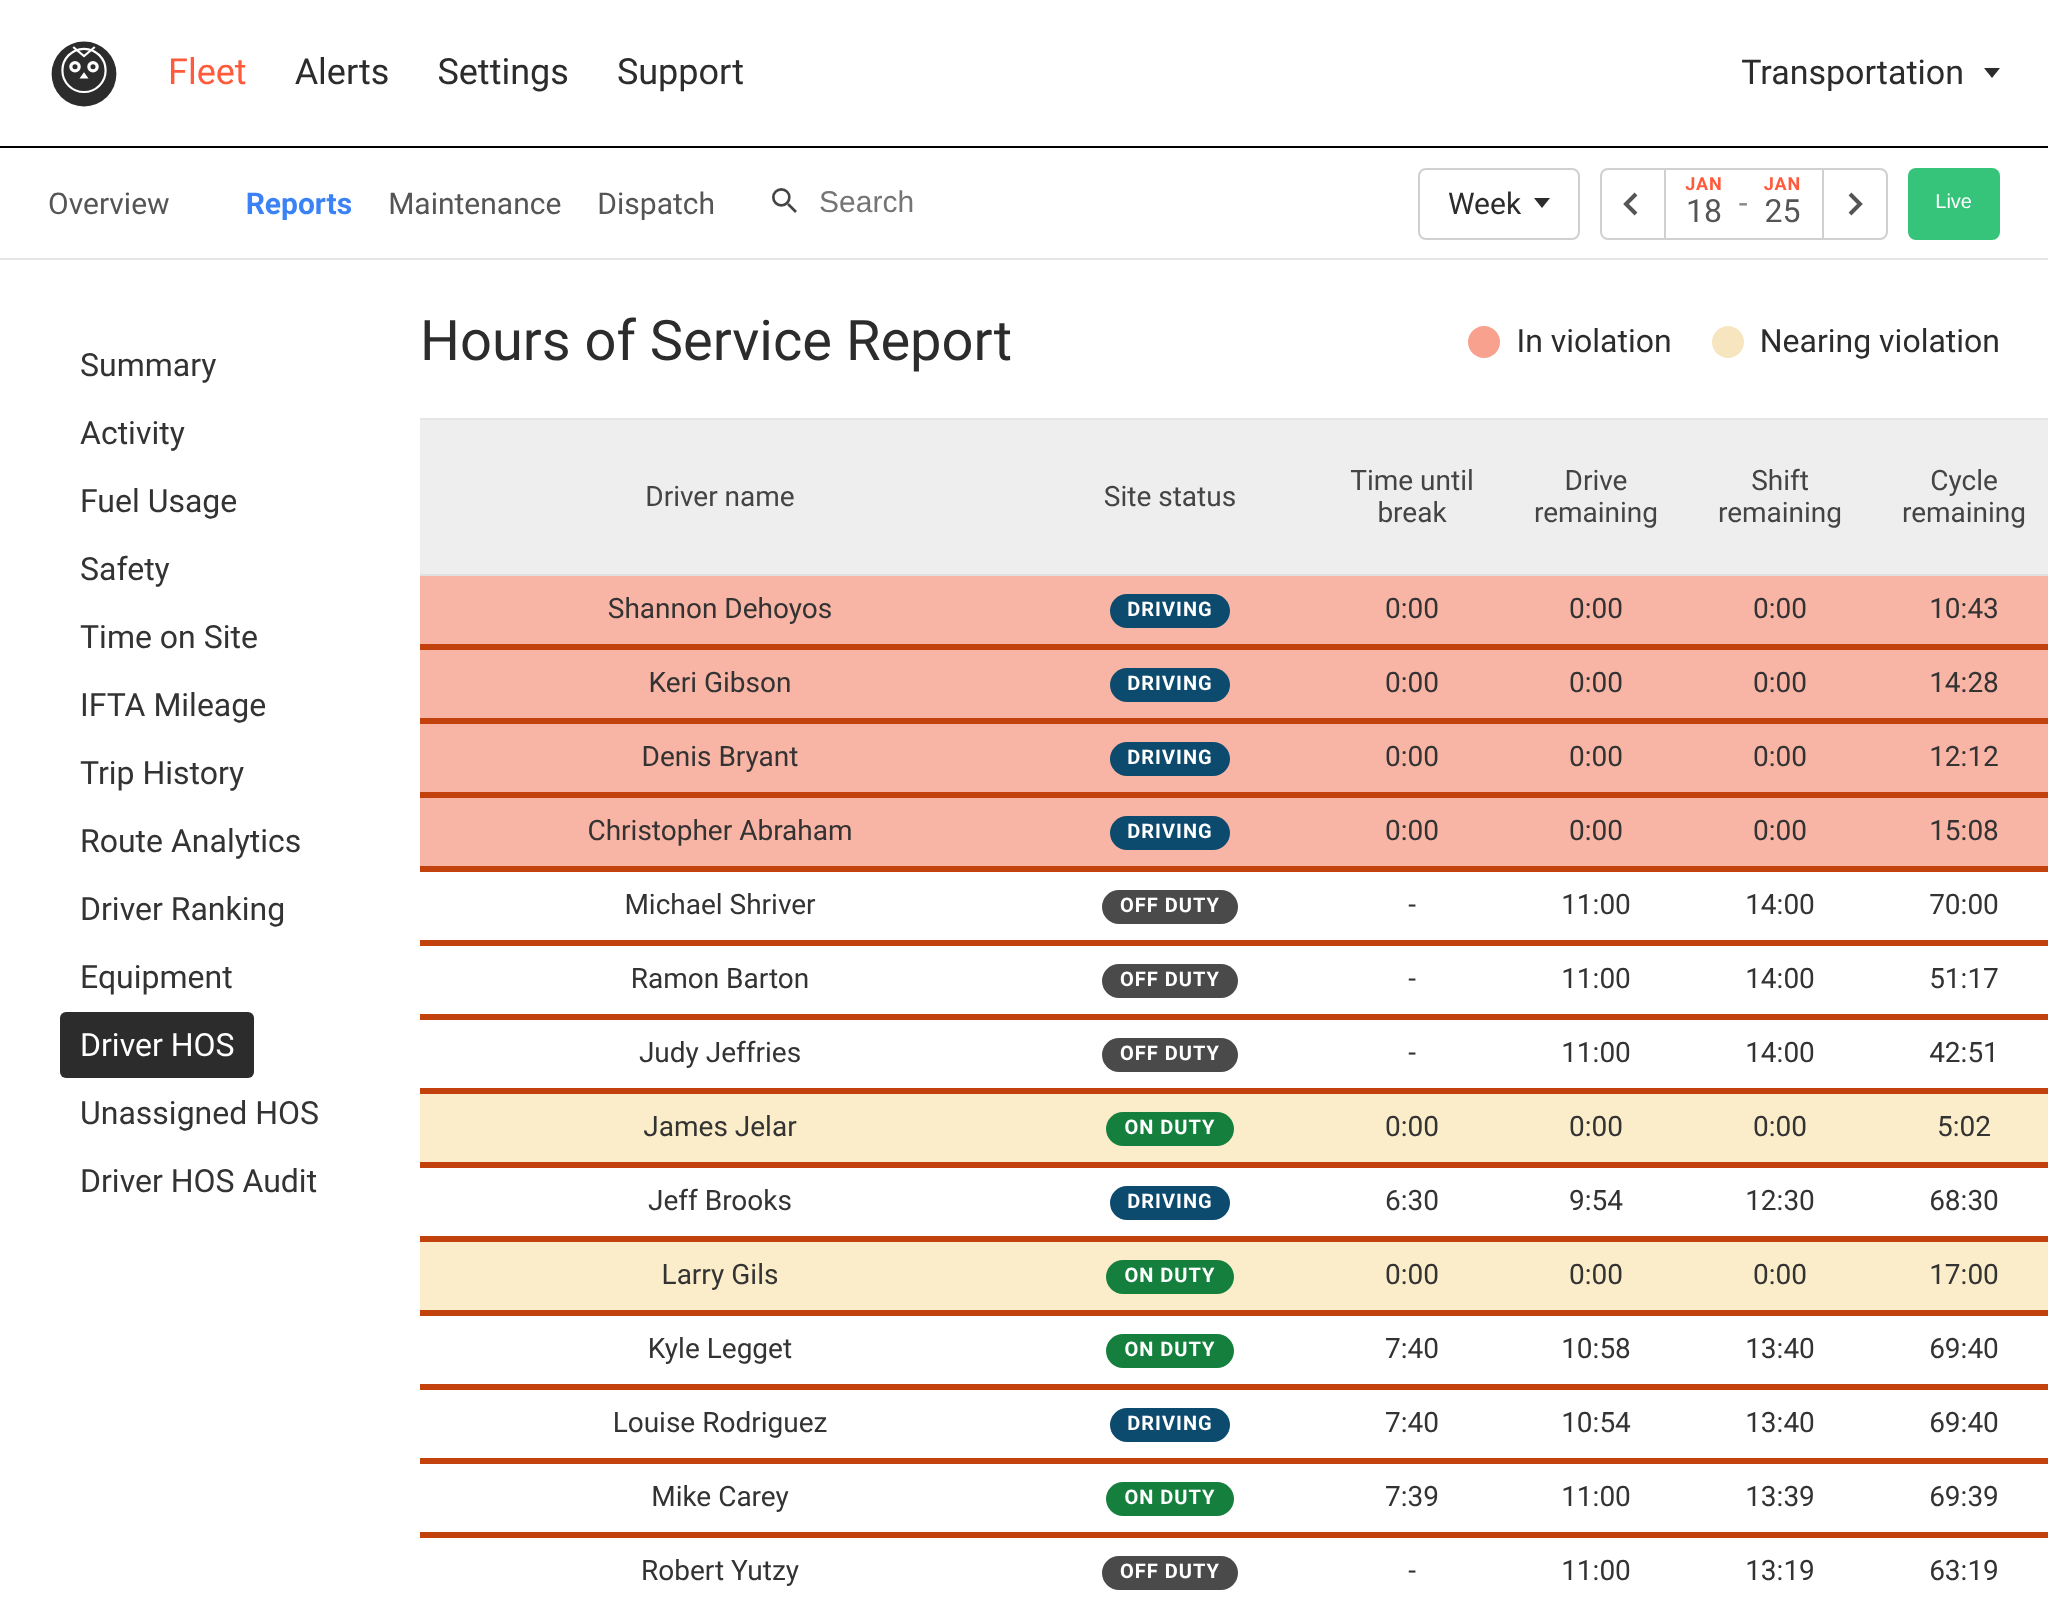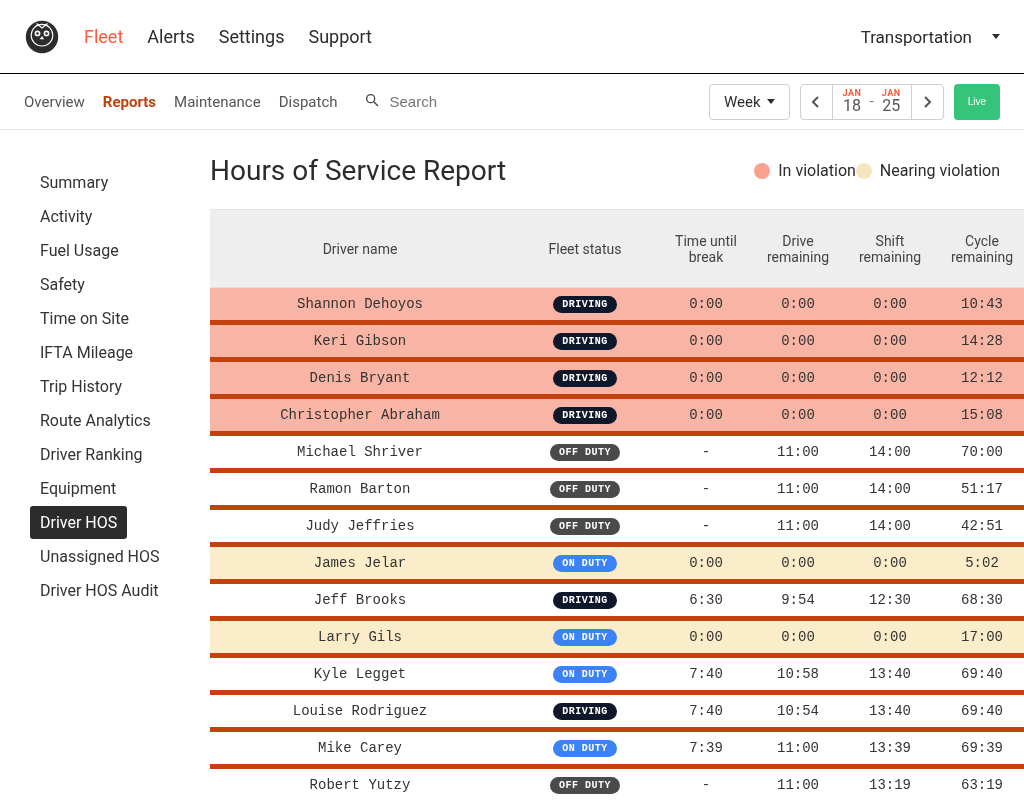--- a/index.html
+++ b/index.html
@@ -27,21 +27,21 @@
     width: 36px; height: 36px;
   }
   .mainnav { display: flex; gap: 24px; }
   .mainnav-item {
     font-size: 18px;
     color: #2c2c2c;
     cursor: pointer;
   }
   .mainnav-item.active { color: #ff5a3c; }
   .topbar-right {
-    display: flex; align-items: center; gap: 16px;
+    display: flex; align-items: center; gap: 6px;
     font-size: 17px;
     cursor: pointer;
   }
   .caret-down {
     display: inline-block;
     width: 0; height: 0;
     border-left: 4px solid transparent;
     border-right: 4px solid transparent;
     border-top: 5px solid #2c2c2c;
     margin-left: 4px;
@@ -51,21 +51,21 @@
   .subbar {
     display: flex;
     align-items: center;
     justify-content: space-between;
     padding: 0 24px;
     border-bottom: 1px solid #e5e5e5;
     height: 56px;
   }
   .subbar-left { display: flex; align-items: center; gap: 18px; }
   .subnav-item { font-size: 15px; color: #555; cursor: pointer; }
-  .subnav-item.active { color: #c2410c; font-weight: 700; }
+  .subnav-item.active { color: #3b82f6; font-weight: 700; margin-left: 20px; }
   .search-wrap { display: flex; align-items: center; gap: 8px; margin-left: 8px; }
   .search-input {
     border: none; outline: none;
     font-size: 15px; color: #888;
     width: 120px;
   }
 
   .subbar-right { display: flex; align-items: center; gap: 10px; }
   .ctrl-btn {
     border: 1px solid #d0d0d0;
@@ -142,21 +142,21 @@
     align-items: center;
     justify-content: space-between;
     padding-right: 24px;
     margin-bottom: 22px;
   }
   .page-title {
     font-size: 28px;
     font-weight: 400;
     color: #2c2c2c;
   }
-  .legend { display:flex; align-items:center; }
+  .legend { display:flex; align-items:center; gap: 20px; }
   .legend-item { display:flex; align-items:center; gap:8px; font-size:16px; color:#2c2c2c; }
   .legend-dot { width:16px; height:16px; border-radius:50%; }
   .dot-violation { background:#f8a18e; }
   .dot-near { background:#f7e5bf; }
 
   .table-wrap {
     border-top: 1px solid #e5e5e5;
   }
   .thead {
     display: grid;
@@ -172,38 +172,37 @@
   .thead > div { padding: 0 8px; }
   .th-left { text-align: center; }
   .trow {
     display: grid;
     grid-template-columns: 300px 150px 92px 92px 92px 92px;
     height: 37px;
     align-items: center;
     text-align: center;
     font-size: 14px;
     color: #333;
-    border-bottom: 5px solid #c2410c;
+    border-bottom: 3px solid #c2410c;
     background: #fff;
-    font-family: Liberation Mono, monospace;
   }
   .trow.violation { background: #f8b4a4; }
   .trow.near { background: #fbedc9; }
   .pill {
     display: inline-block;
     padding: 3px 9px;
     border-radius: 11px;
     font-size: 10px;
     font-weight: 700;
     letter-spacing: 0.5px;
     color: #fff;
   }
-  .pill-driving { background:#0f172a; }
+  .pill-driving { background:#0c4a6e; }
   .pill-offduty { background:#4a4a4a; }
-  .pill-onduty  { background:#3b82f6; }
+  .pill-onduty  { background:#15803d; }
 </style>
 </head>
 <body>
 
 <div class="topbar">
   <div class="topbar-left">
     <span class="logo">
       <svg viewBox="0 0 40 40" width="36" height="36">
         <circle cx="20" cy="20" r="18" fill="#2c2c2c"></circle>
         <circle cx="20" cy="18" r="12" fill="none" stroke="#fff" stroke-width="1.2"></circle>
@@ -308,21 +307,21 @@
         <div class="legend-item">
           <span class="legend-dot dot-near"></span>
           <span>Nearing violation</span>
         </div>
       </div>
     </div>
 
     <div class="table-wrap">
       <div class="thead">
         <div class="th-left">Driver name</div>
-        <div>Fleet status</div>
+        <div>Site status</div>
         <div>Time until break</div>
         <div>Drive remaining</div>
         <div>Shift remaining</div>
         <div>Cycle remaining</div>
       </div>
       <div id="tbody">
           <div class="trow violation">
             <div>Shannon Dehoyos</div>
             <div><span class="pill pill-driving">DRIVING</span></div>
             <div>0:00</div>

